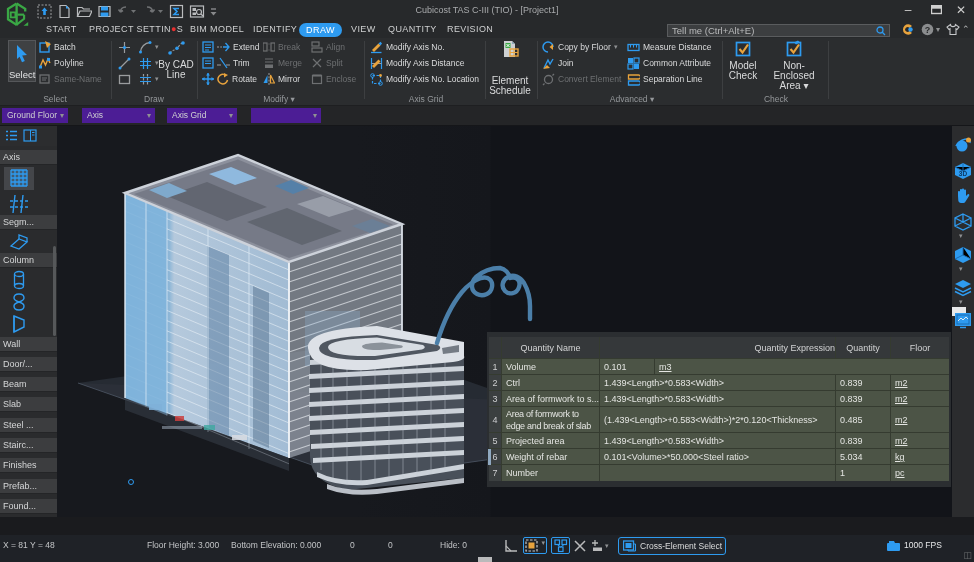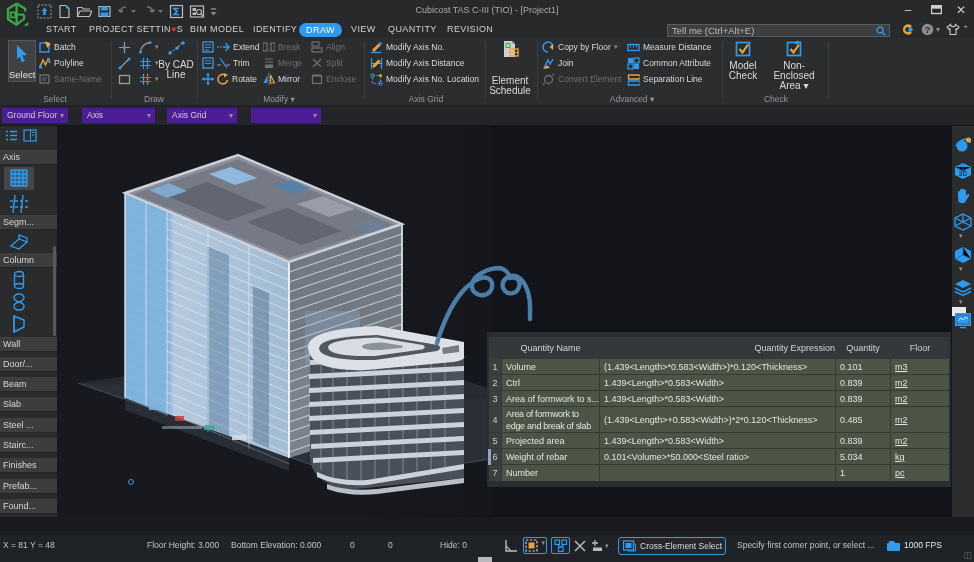--- a/index.html
+++ b/index.html
@@ -447,21 +447,20 @@
           <div class="trow" style="height:22px; background:#35383a; color:#d2d3d4;">
             <div class="tcell" style="width:13px;"></div>
             <div class="tcell" style="width:98px; text-align:center; line-height:22px;">Quantity Name</div>
             <div class="tcell" style="width:236px; text-align:right; line-height:22px;">Quantity Expression</div>
             <div class="tcell" style="width:55px; text-align:center; line-height:22px;">Quantity</div>
             <div class="tcell" style="width:58px; text-align:center; line-height:22px; border-right:none;">Floor</div>
           </div>
           <div class="trow brow" style="height:16px;">
             <div class="tcell num">1</div>
               <div class="tcell name">Volume</div>
-              <div class="tcell expr">(1.439&lt;Length&gt;*0.583&lt;Width&gt;)*0.120&lt;Thickness&gt;</div>
               <div class="tcell qty">0.101</div>
               <div class="tcell unit">m3</div>
           </div>
           <div class="trow brow" style="height:16px;">
             <div class="tcell num">2</div>
               <div class="tcell name">Ctrl</div>
               <div class="tcell expr">1.439&lt;Length&gt;*0.583&lt;Width&gt;</div>
               <div class="tcell qty">0.839</div>
               <div class="tcell unit">m2</div>
           </div>
@@ -635,21 +634,20 @@
         </svg>
     </div>
     <div class="st" style="left:618px; top:2px; width:108px; height:18px; border:1px solid #2e9bf0; border-radius:3px; background:#23272d;">
       <svg width="13" height="12" viewBox="0 0 13 12" style="position:absolute; left:4px; top:2px;">
           <rect x="0.5" y="1" width="10" height="9" fill="none" stroke="#2e9bf0" stroke-width="1.3"></rect>
           <rect x="2.5" y="3" width="6" height="5" fill="#2e9bf0"></rect>
           <path d="M11 4 L12.5 4 L12.5 11 L5 11 L5 9.5" fill="none" stroke="#2e9bf0" stroke-width="1"></path>
         </svg>
       <span style="position:absolute; left:21px; top:0; line-height:17px; color:#dcdddd;">Cross-Element Select</span>
     </div>
-    <div class="st" style="left:737px; color:#c3c5c7;">Specify first corner point, or select ...</div>
     <svg width="13" height="10" viewBox="0 0 13 10" style="position:absolute; left:887px; top:6px;">
         <rect x="0" y="2" width="13" height="8" rx="1" fill="#2e9bf0"></rect>
         <path d="M2 2 L2 0 L7 0 L8 2" fill="#2e9bf0"></path>
       </svg>
     <div class="st" style="left:904px; color:#e6e7e8;">1000 FPS</div>
     <div style="position:absolute; right:2px; bottom:2px; color:#6a6c6e; font-size:9px;">◫</div>
     <div style="position:absolute; left:478px; bottom:0; width:14px; height:5px; background:#b9babb;"></div>
   </div>
 </div>
 

